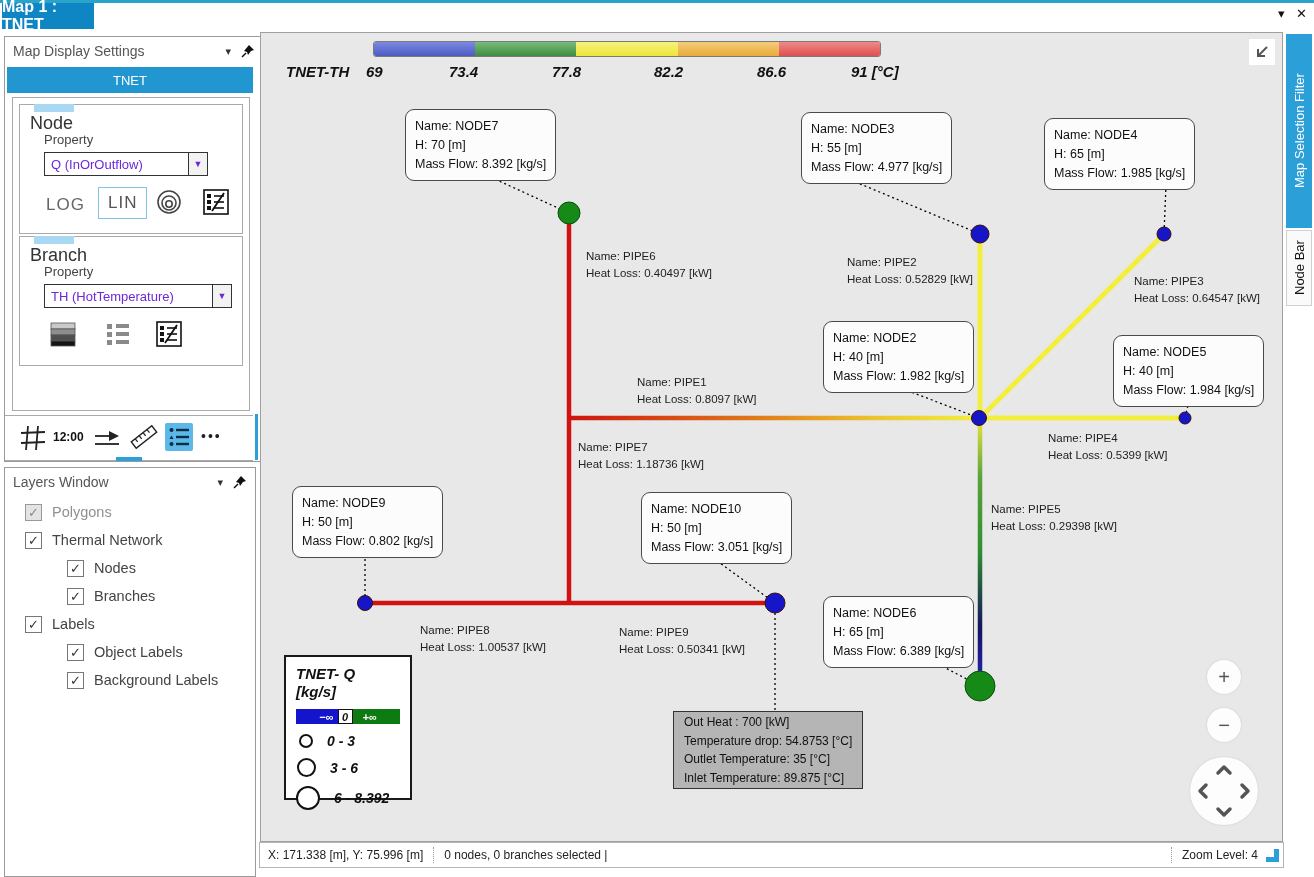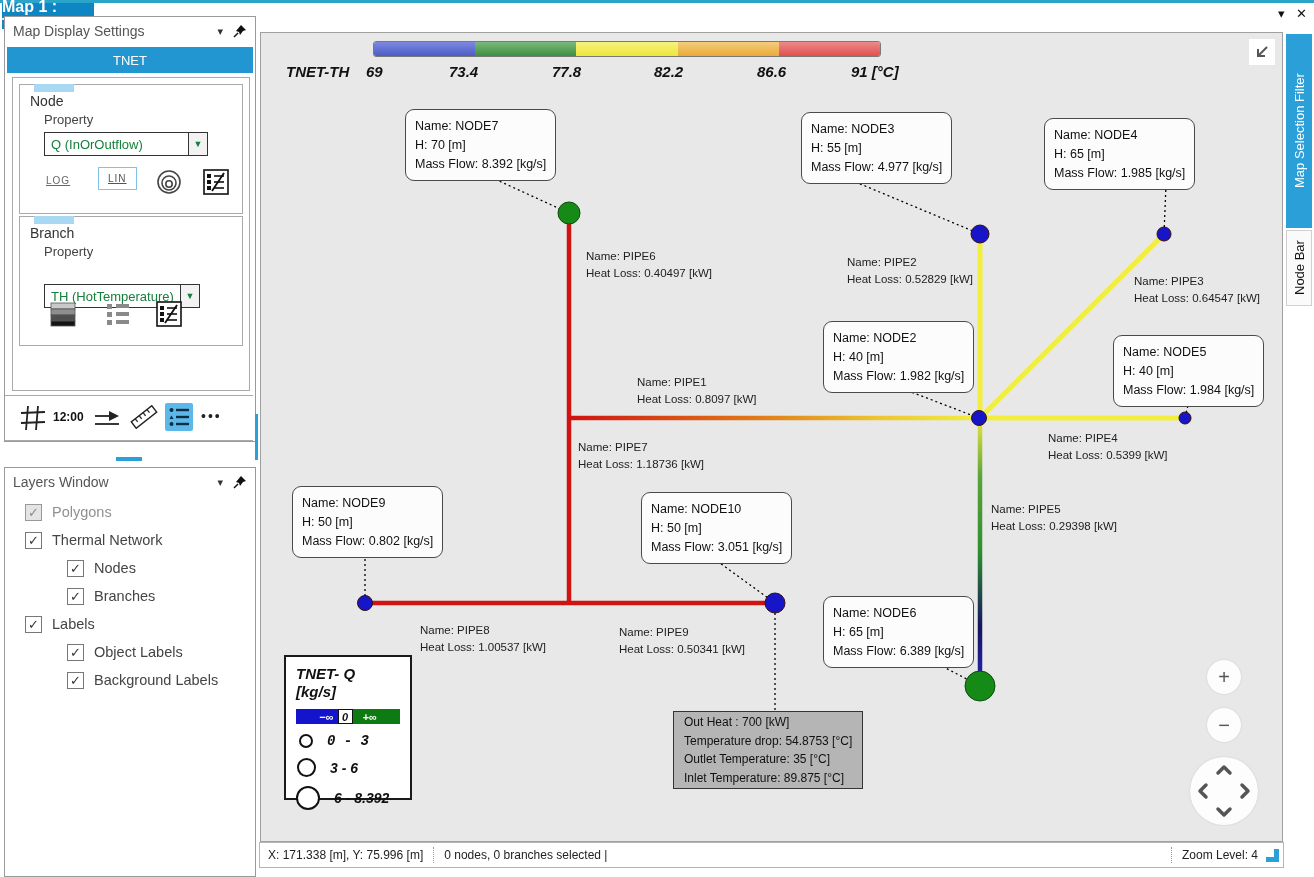--- a/index.html
+++ b/index.html
@@ -12,27 +12,27 @@
           font-size:16px;font-weight:bold;display:flex;align-items:center;justify-content:center;}
   .winicon{top:6px;font-size:13px;color:#111;cursor:default;}
   
   .panel{background:#fff;border:1px solid #9a9a9a;}
   .panel-head{position:absolute;left:0;top:0;right:0;height:28px;display:flex;align-items:center;
               padding:0 8px;box-sizing:border-box;font-size:14px;color:#555;}
   .caret{color:#333;font-size:11px;}
   .pinicon{margin-left:10px;}
   .groupbox{position:absolute;border:1px solid #aaa;background:#fff;}
   .bluetab{position:absolute;width:40px;height:8px;background:#a9d9f2;top:-1px;left:14px;}
-  .glabel{position:absolute;font-size:14px;color:#333;}
+  .glabel{position:absolute;font-size:18px;color:#333;}
   .plabel2{position:absolute;font-size:13px;color:#444;}
   .selbox{position:absolute;height:24px;border:1px solid #333;background:#fff;display:flex;
-          align-items:center;box-sizing:border-box;font-size:13px;color:#15803d;padding-left:6px;}
+          align-items:center;box-sizing:border-box;font-size:13px;color:#6d28d9;padding-left:6px;}
   .selarrow{margin-left:auto;width:18px;height:100%;border-left:1px solid #333;display:flex;
             align-items:center;justify-content:center;font-size:9px;background:#f2f2f2;}
-  .txtbtn{position:absolute;font-size:10px;letter-spacing:1px;color:#666;text-decoration:underline;}
+  .txtbtn{position:absolute;font-size:17px;letter-spacing:1px;color:#666;}
   .linbtn{border:1px solid #7fc4e8;padding:5px 9px;color:#555;background:#fff;}
   .iconbtn{position:absolute;display:flex;align-items:center;justify-content:center;}
   .tool-sel{background:#5bb8e8;border-radius:2px;}
   
   .cbrow{position:absolute;display:flex;align-items:center;gap:10px;height:20px;}
   .cb{width:17px;height:17px;border:1px solid #777;background:#fff;display:flex;align-items:center;
       justify-content:center;font-size:13px;color:#333;box-sizing:border-box;}
   .cb.dis{background:#e4e4e4;color:#8a8a8a;border-color:#999;}
   .cblabel{font-size:14.5px;color:#444;}
   .cblabel.dis{color:#909090;}
@@ -72,21 +72,21 @@
 </head>
 <body>
 
 <div id="window">
 
   <div class="abs" id="topline"></div>
   <div class="abs" id="maptab">Map 1 : TNET</div>
   <div class="abs winicon" style="left:1278px;">▾</div>
   <div class="abs winicon" style="left:1296px;">✕</div>
 
-  <div class="abs panel" style="left:4px;top:16px;width:250px;height:424px;">
+  <div class="abs panel" style="left:4px;top:36px;width:250px;height:424px;padding-left:8px;">
     <div class="panel-head">
       <span>Map Display Settings</span>
       <span class="caret" style="margin-left:auto;">▾</span>
       <span class="pinicon">
         <svg width="14" height="14" viewBox="0 0 14 14">
             <path d="M8 1 L13 6 L10 7 L7 11 L6 8 L3 7 Z" fill="#111"></path>
             <line x1="5" y1="9" x2="1" y2="13" stroke="#111" stroke-width="1.4"></line>
           </svg>
       </span>
     </div>
@@ -123,21 +123,21 @@
             <line x1="11" y1="19" x2="21" y2="19" stroke="#111" stroke-width="1.6"></line>
             <line x1="21" y1="4" x2="9" y2="22" stroke="#111" stroke-width="1.8"></line>
           </svg>
         </div>
       </div>
 
       <div class="groupbox" style="left:6px;top:138px;width:222px;height:128px;text-align:center;">
         <div class="bluetab"></div>
         <div class="glabel" style="left:10px;top:8px;">Branch</div>
         <div class="plabel2" style="left:24px;top:27px;">Property</div>
-        <div class="selbox" style="left:24px;top:47px;width:156px;margin-top:20px;">
+        <div class="selbox" style="left:24px;top:47px;width:188px;">
           <span>TH (HotTemperature)</span>
           <span class="selarrow">▼</span>
         </div>
         <div class="iconbtn" style="left:30px;top:84px;">
           <svg width="26" height="26" viewBox="0 0 26 26">
             <rect x="1" y="2" width="24" height="6" fill="#c9c9c9" stroke="#555" stroke-width="0.8"></rect>
             <rect x="1" y="8" width="24" height="6" fill="#8e8e8e" stroke="#555" stroke-width="0.8"></rect>
             <rect x="1" y="14" width="24" height="6" fill="#4f4f4f" stroke="#555" stroke-width="0.8"></rect>
             <rect x="1" y="20" width="24" height="5" fill="#141414" stroke="#555" stroke-width="0.8"></rect>
           </svg>
@@ -411,21 +411,21 @@
       <div class="qtitle">TNET- Q</div>
       <div class="qtitle">[kg/s]</div>
       <div class="qbar">
         <div style="flex:1;background:#1414cc;color:#fff;display:flex;align-items:center;
              justify-content:flex-end;padding-right:4px;">−∞</div>
         <div style="width:13px;background:#fff;border:1px solid #111;color:#111;display:flex;
              align-items:center;justify-content:center;">0</div>
         <div style="flex:1;background:#0e7a12;color:#fff;display:flex;align-items:center;
              justify-content:flex-start;padding-left:10px;">+∞</div>
       </div>
-      <div class="qrow" style="padding-left:3px;font-family:Liberation Mono, monospace;">
+      <div class="qrow" style="padding-left:3px;">
         <span class="qcirc" style="width:10px;height:10px;"></span>
         <span class="qtxt">0 - 3</span>
       </div>
       <div class="qrow" style="padding-left:1px;">
         <span class="qcirc" style="width:15px;height:15px;"></span>
         <span class="qtxt">3 - 6</span>
       </div>
       <div class="qrow">
         <span class="qcirc" style="width:20px;height:20px;"></span>
         <span class="qtxt">6 - 8.392</span>

